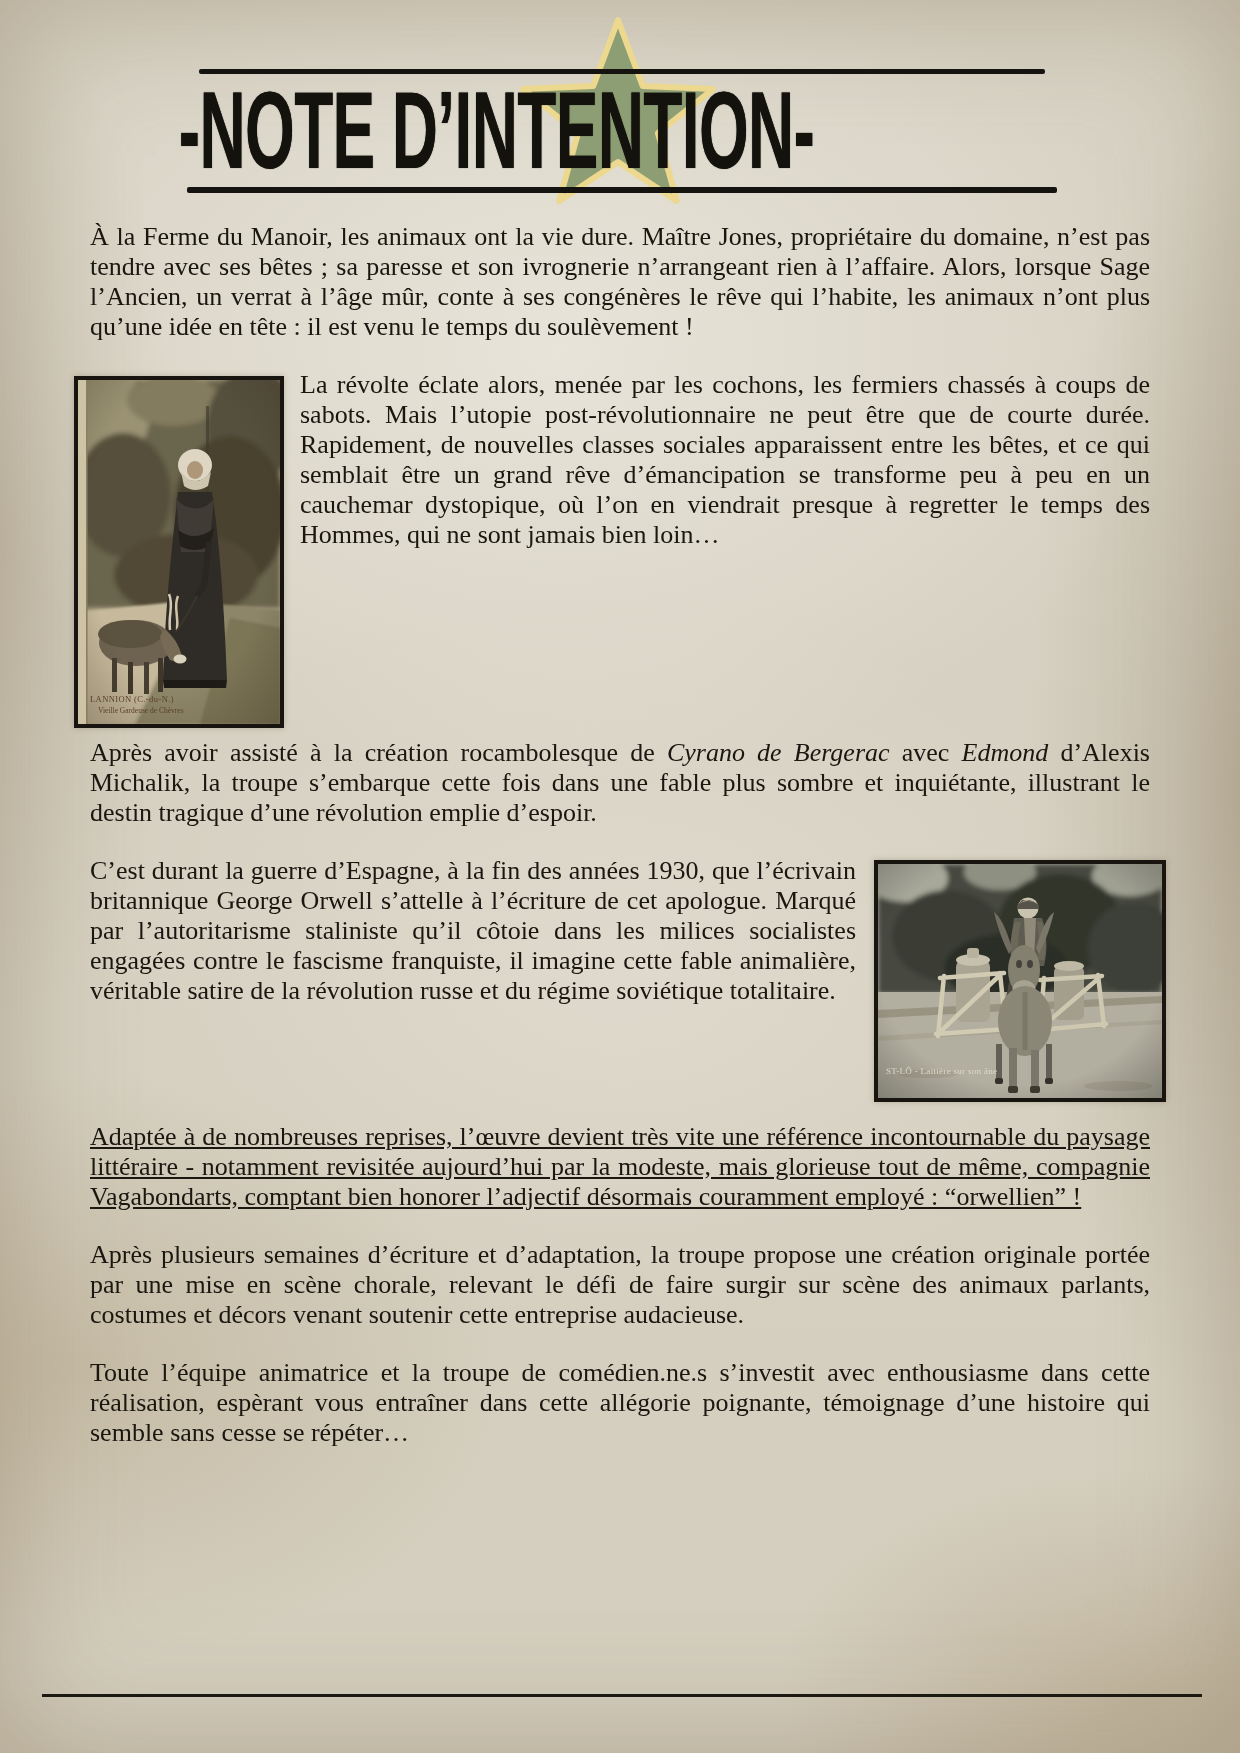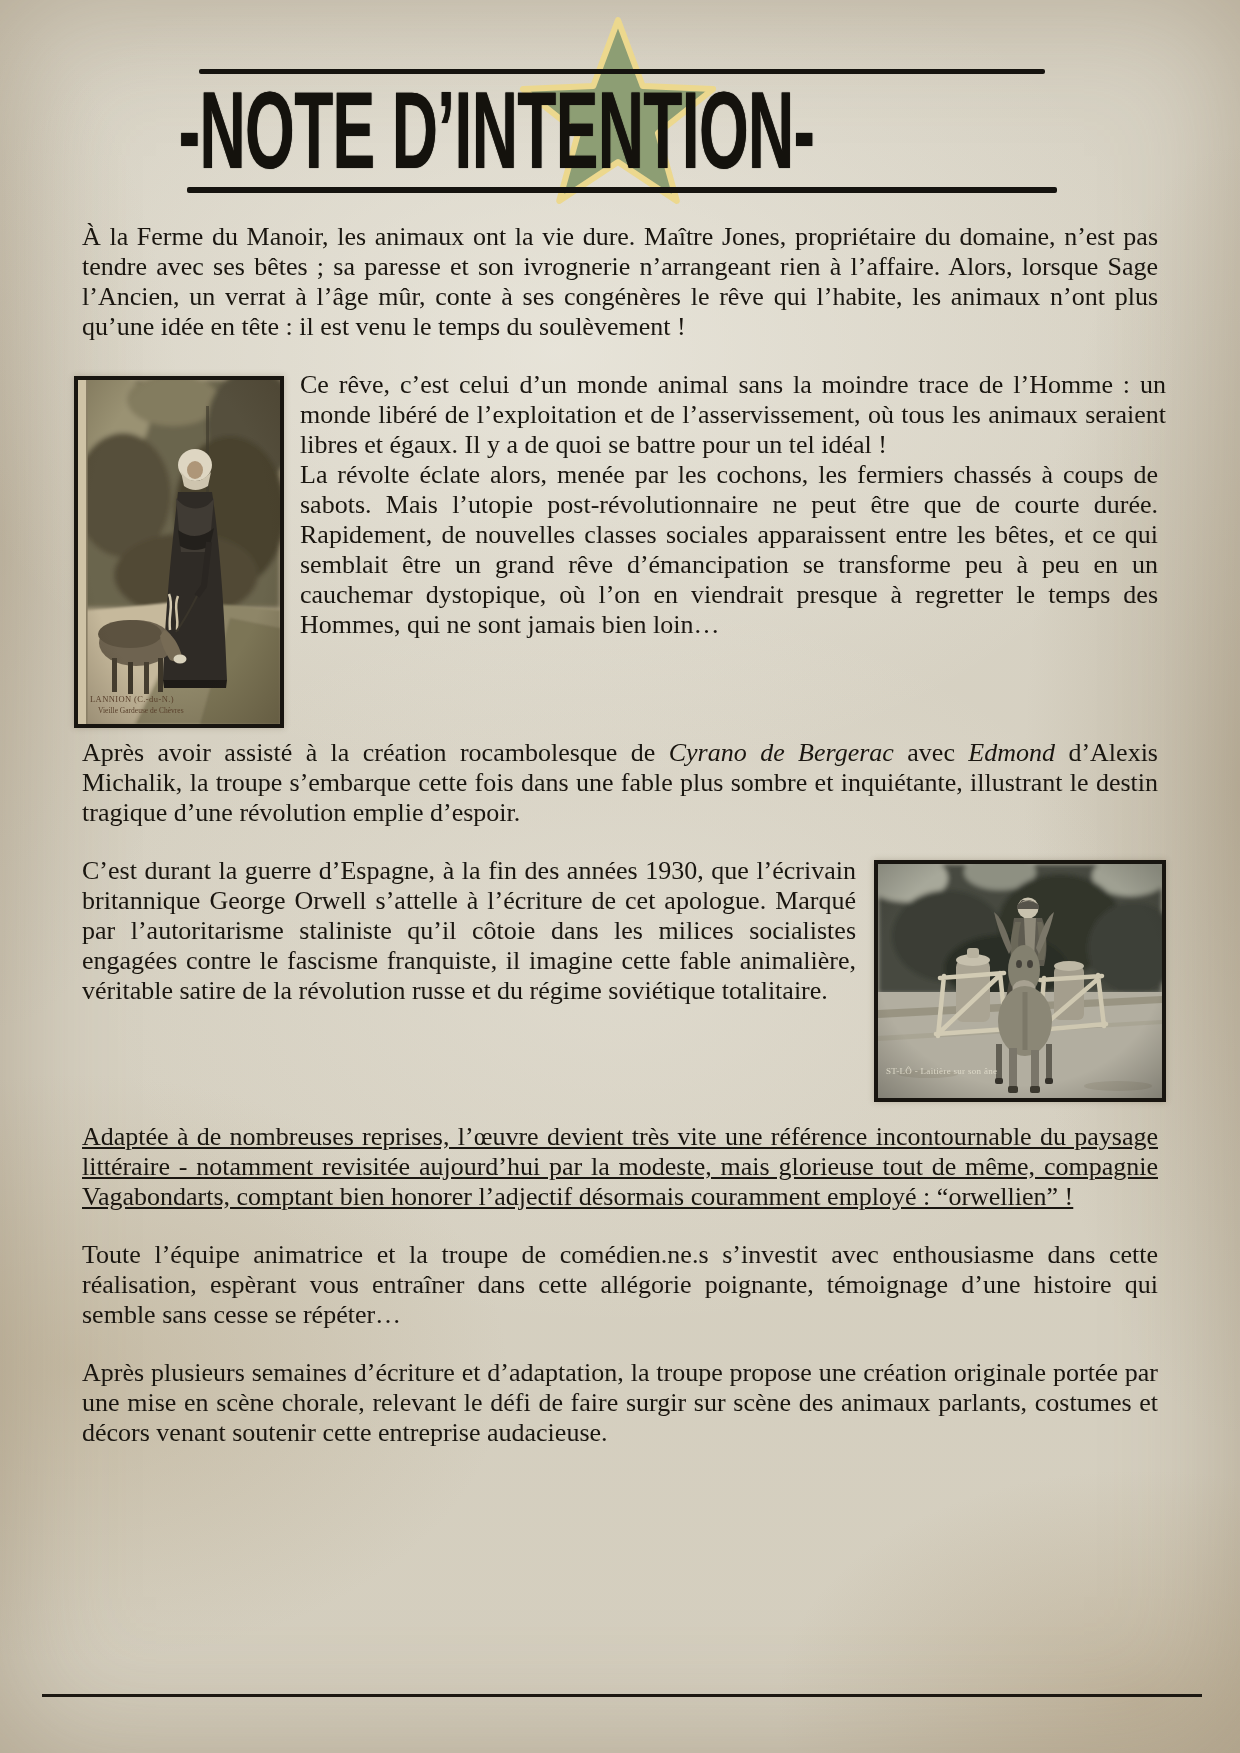--- a/index.html
+++ b/index.html
@@ -24,21 +24,21 @@
   .rule-bottom{left:187px;top:187px;width:870px;height:6px;}
   .title-wrap{position:absolute;left:0;top:72px;width:1240px;text-align:left;}
   .title{
     display:inline-block;font-family:"Liberation Sans",sans-serif;font-weight:bold;
     font-size:100px;line-height:1.04;letter-spacing:-1px;color:#14120d;white-space:nowrap;
     transform:scale(.64,1.1);transform-origin:center top;
     text-shadow:0 0 1px #14120d;
   }
   
   .content{position:absolute;left:74px;top:222px;width:1092px;font-size:26px;line-height:30px;text-align:justify;}
-  .content p{margin:0 8px 28px;}
+  .content p{margin:0 16px 28px;}
   .content p.tight{margin:0;}
   .content p.clear-l{clear:left;}
   .content p.clear-r{clear:right;text-decoration:underline;}
   .photo{border:4px solid #181510;box-shadow:inset 0 0 0 2px rgba(235,226,200,.55),0 0 6px rgba(80,65,40,.25);background:#b6aa8e;overflow:hidden;}
   .photo-left{float:left;width:202px;height:344px;margin:6px 16px 10px 0;}
   .photo-right{float:right;width:284px;height:234px;margin:4px 0 20px 18px;}
   .photo svg{display:block;}
   
   .footer-rule{position:absolute;left:42px;top:1694px;width:1160px;height:3px;background:#1c1812;}
   .footer-text{position:absolute;top:1707px;right:58px;font-size:22.5px;letter-spacing:.2px;color:#1a1610;}
@@ -115,21 +115,20 @@
           <path d="M119,216 Q108,238 98,252" stroke="#3a352b" stroke-width="2" fill="none"></path>
         </g>
         <rect width="202" height="344" fill="url(#vigL)"></rect>
         <rect x="0" y="0" width="8" height="344" fill="#cfc3a6"></rect>
         <rect x="8" y="0" width="1.6" height="344" fill="#8a7f66"></rect>
         <text x="12" y="322" font-size="8.5" fill="#59402c" letter-spacing=".4">LANNION (C.-du-N.)</text>
         <text x="20" y="333" font-size="7.5" fill="#59402c">Vieille Gardeuse de Chèvres</text>
       </svg>
     </div>
 
-    <p class="tight">Ce rêve, c’est celui d’un monde animal sans la moindre trace de l’Homme : un monde libéré de l’exploitation et de l’asservissement, où tous les animaux seraient libres et égaux. Il y a de quoi se battre pour un tel idéal !</p>
     <p>La révolte éclate alors, menée par les cochons, les fermiers chassés à coups de sabots. Mais l’utopie post-révolutionnaire ne peut être que de courte durée. Rapidement, de nouvelles classes sociales apparaissent entre les bêtes, et ce qui semblait être un grand rêve d’émancipation se transforme peu à peu en un cauchemar dystopique, où l’on en viendrait presque à regretter le temps des Hommes, qui ne sont jamais bien loin…</p>
 
     <p class="clear-l"><span>Après avoir assisté à la création rocambolesque de </span><i>Cyrano de Bergerac</i><span> avec </span><i>Edmond</i><span> d’Alexis Michalik, la troupe s’embarque cette fois dans une fable plus sombre et inquiétante, illustrant le destin tragique d’une révolution emplie d’espoir.</span></p>
 
     <div class="photo photo-right">
       <svg width="284" height="234" viewBox="0 0 284 234">
         <defs>
           <filter id="softR">
               <feGaussianBlur stdDeviation="2.4"></feGaussianBlur>
             </filter>
@@ -198,21 +197,21 @@
         </g>
         <rect width="284" height="234" fill="url(#vigR)"></rect>
         <text x="8" y="210" font-size="9" fill="#ddd9c8" letter-spacing=".3">ST-LÔ - Laitière sur son âne</text>
       </svg>
     </div>
 
     <p>C’est durant la guerre d’Espagne, à la fin des années 1930, que l’écrivain britannique George Orwell s’attelle à l’écriture de cet apologue. Marqué par l’autoritarisme staliniste qu’il côtoie dans les milices socialistes engagées contre le fascisme franquiste, il imagine cette fable animalière, véritable satire de la révolution russe et du régime soviétique totalitaire.</p>
 
     <p class="clear-r">Adaptée à de nombreuses reprises, l’œuvre devient très vite une référence incontournable du paysage littéraire - notamment revisitée aujourd’hui par la modeste, mais glorieuse tout de même, compagnie Vagabondarts, comptant bien honorer l’adjectif désormais couramment employé : “orwellien” !</p>
 
+    <p>Après plusieurs semaines d’écriture et d’adaptation, la troupe propose une création originale portée par une mise en scène chorale, relevant le défi de faire surgir sur scène des animaux parlants, costumes et décors venant soutenir cette entreprise audacieuse.</p>
+
     <p>Toute l’équipe animatrice et la troupe de comédien.ne.s s’investit avec enthousiasme dans cette réalisation, espèrant vous entraîner dans cette allégorie poignante, témoignage d’une histoire qui semble sans cesse se répéter…</p>
 
-    <p>Après plusieurs semaines d’écriture et d’adaptation, la troupe propose une création originale portée par une mise en scène chorale, relevant le défi de faire surgir sur scène des animaux parlants, costumes et décors venant soutenir cette entreprise audacieuse.</p>
-
   </div>
 
   <div class="footer-rule"></div>
 
 </div>
 
 </body></html>

